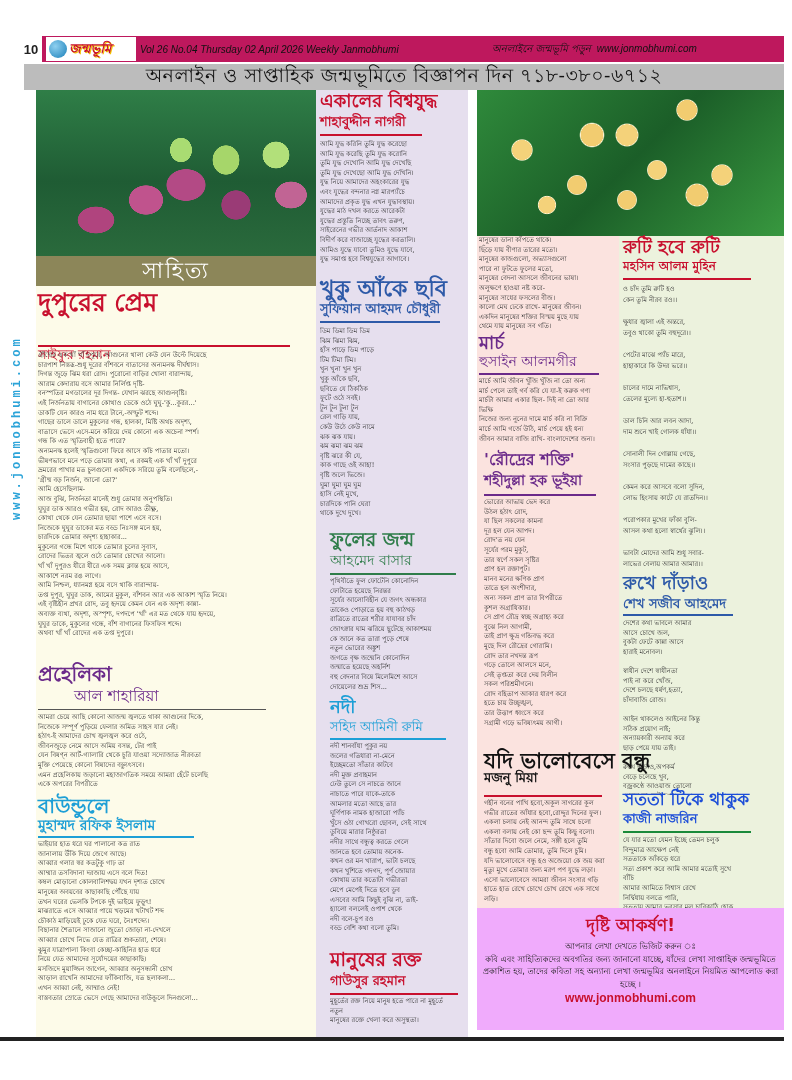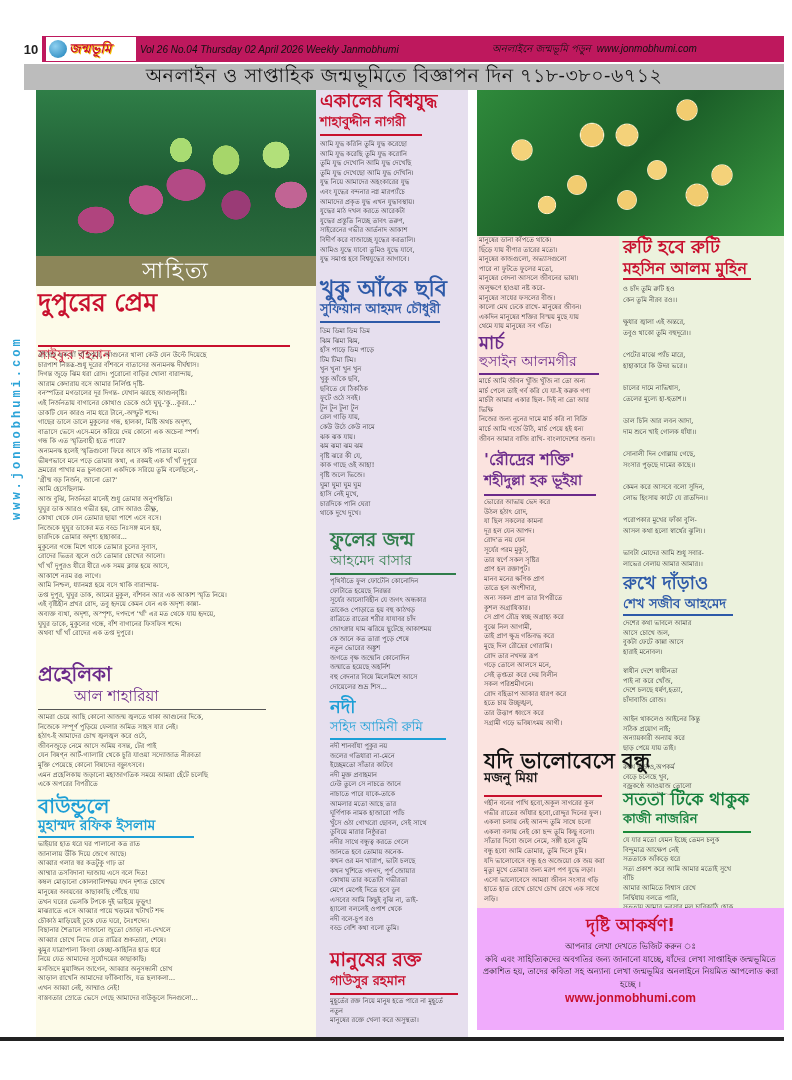--- a/index.html
+++ b/index.html
@@ -51,21 +51,21 @@
       linear-gradient(135deg, #2f8a3b, #1b5e28 50%, #38983f); }
 
   .vertical-url { position: absolute; left: 10px; top: 520px; transform: rotate(-90deg); transform-origin: left top; font: bold 12px "Liberation Mono", monospace; color: #2aa3d8; letter-spacing: 3px; white-space: nowrap; }
 
   .title { position: absolute; font-family: "DejaVu Sans", sans-serif; font-weight: bold; white-space: nowrap; line-height: 1.05; }
   .author { position: absolute; font-family: "DejaVu Sans", sans-serif; white-space: nowrap; line-height: 1.1; }
   .rule { position: absolute; height: 2px; }
   .body { position: absolute; font-size: 6.6px; line-height: 9.6px; color: #333; white-space: pre-line; font-family: "DejaVu Serif", serif; overflow: hidden; }
 
   .red { color: #c8102e; } .blue { color: #2e5aa8; } .purple { color: #6b2a8a; } .green { color: #2f7d4a; }
-  .teal { color: #1d9fd6; } .black { color: #111; } .darkgreen { color: #15803d; }
+  .teal { color: #1d9fd6; } .black { color: #111; } .darkgreen { color: #1d4ed8; }
 
   .notice { position: absolute; left: 477px; top: 908px; width: 307px; height: 122px; background: #f0abfc; text-align: center; }
   .notice .nt { font: bold 17px "DejaVu Sans", sans-serif; color: #c8102e; margin-top: 4px; }
   .notice .nb { font: 8.2px "DejaVu Sans", sans-serif; color: #222; line-height: 12.5px; padding: 0 4px; }
   .notice .nu { font: bold 12px "Liberation Sans", sans-serif; color: #c8102e; margin-top: 1px; }
   .bottom-rule { position: absolute; left: 0; top: 1037px; width: 784px; height: 4px; background: #222; }
 </style>
 </head>
 <body>
 
@@ -307,21 +307,21 @@
 একলা বলায় নেই কো ছন্দ তুমি কিছু বলো।
 সাঁতার দিবো জলে নেমে, সঙ্গী হলে তুমি
 বন্ধু হবো আমি তোমার, তুমি দিলে চুমি।
 যদি ভালোবেসে বন্ধু হও অজেয়ো কে জয় করা
 মৃত্যু মুখে তোমার জন্য মরণ পণ যুদ্ধে লড়া।
 এসো ভালোবেসে আমরা জীবন সংসার গড়ি
 হাতে হাত রেখে চোখে চোখ রেখে এক সাথে
 লড়ি।</div>
 
 <div class="title red" style="left:623px;top:238px;font-size:18px;">রুটি হবে রুটি</div>
-<div class="author red" style="left:623px;top:260px;font-size:16px;font-weight:bold;">মহসিন আলম মুহিন</div>
+<div class="author red" style="left:623px;top:260px;font-size:12px;font-weight:bold;">মহসিন আলম মুহিন</div>
 <div class="rule" style="left:623px;top:278px;width:128px;background:#c8102e;"></div>
 <div class="body" style="left:623px;top:284px;width:158px;height:296px;line-height:11px;">ও চাঁদ তুমি রুটি হও
 কেন তুমি নীরব রও।।
 
 ক্ষুধার জ্বালা এই অন্তরে,
 তবুও থাকো তুমি বহুদূরে।।
 
 পেটের মাঝে প্যাঁচ মারে,
 হাহাকারে কি উদর ভরে।।
 

